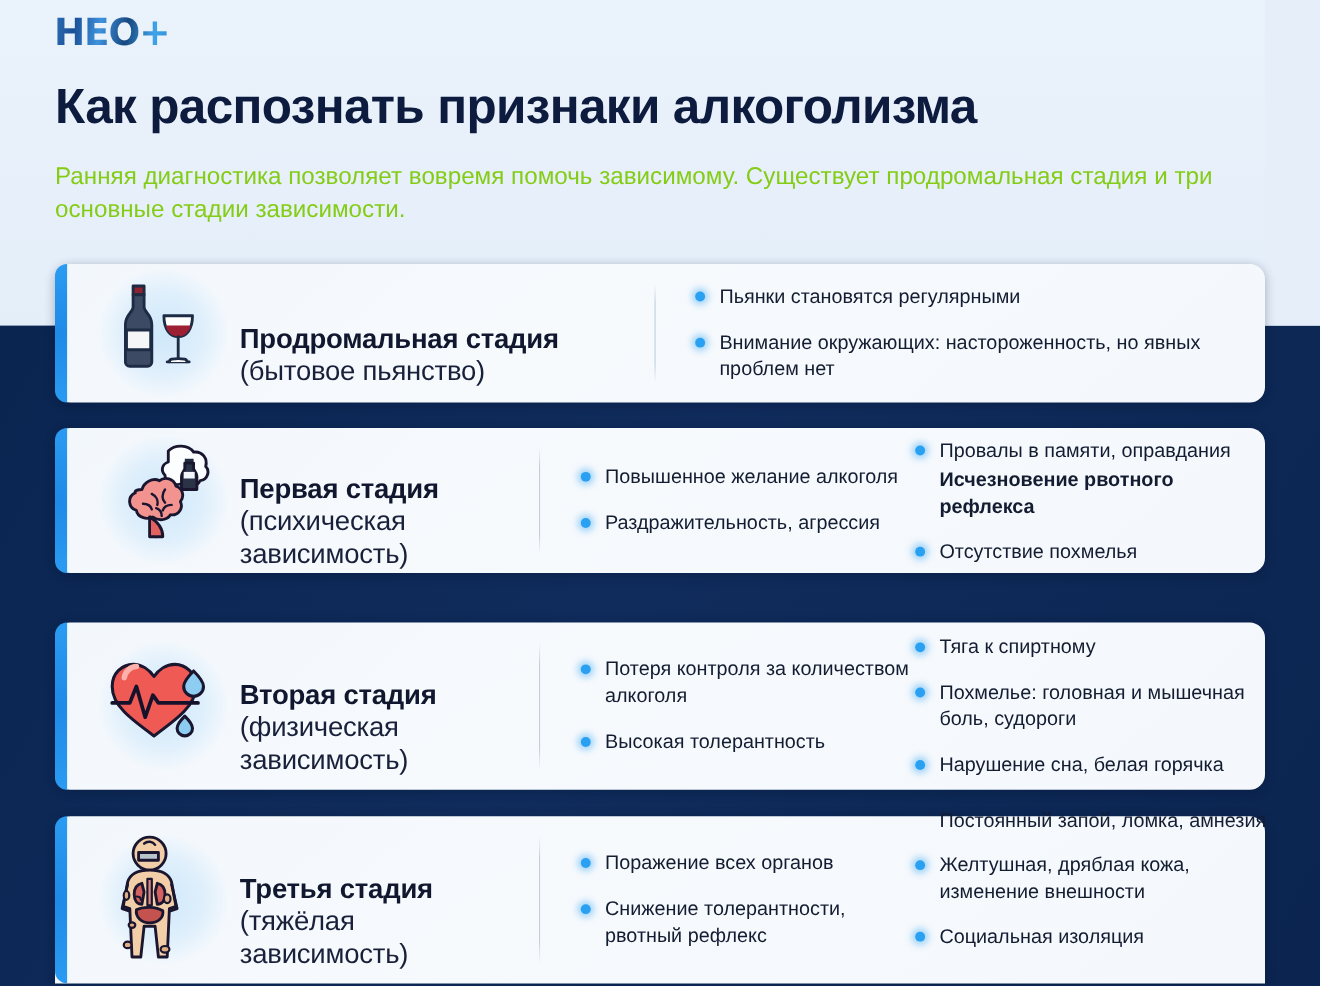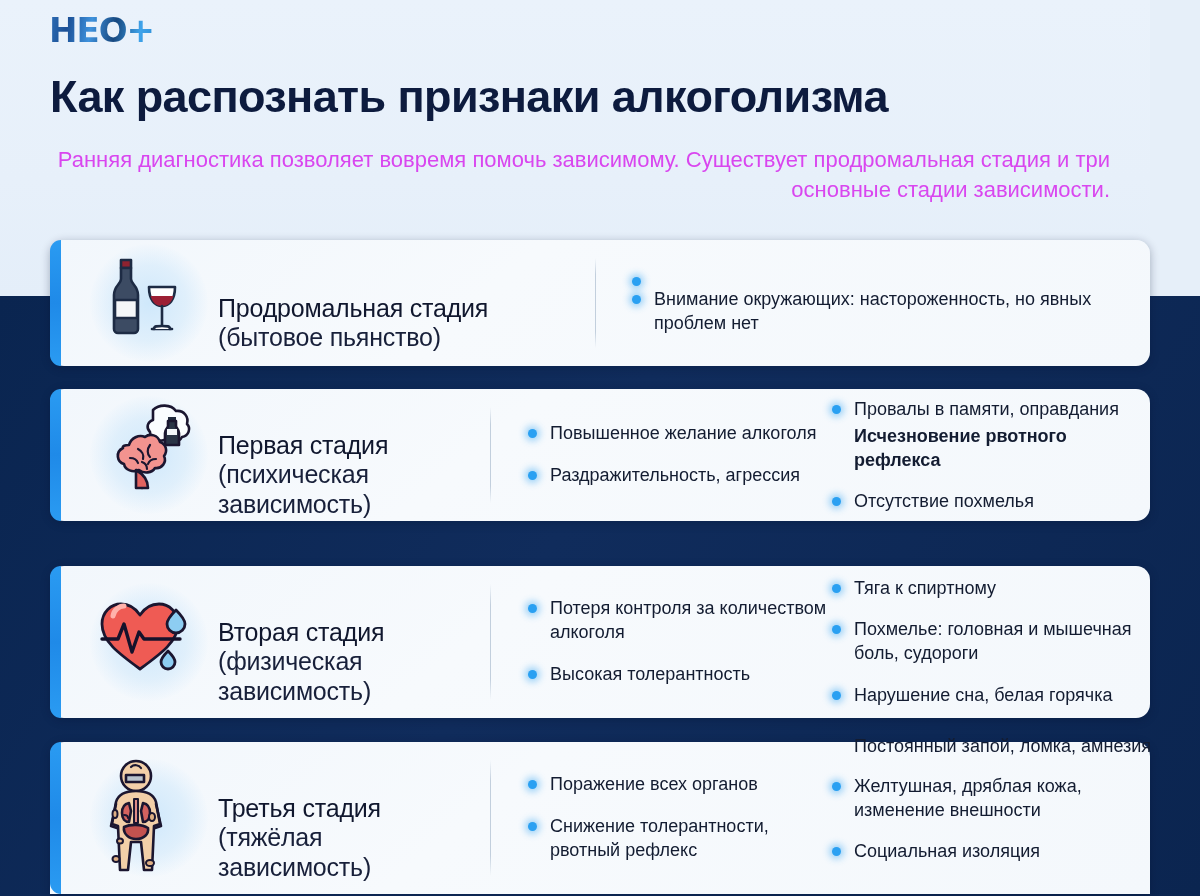--- a/index.html
+++ b/index.html
@@ -41,21 +41,21 @@
 
   #title{
     position:absolute; left:50px; top:73px; width:1120px;
     font-size:45px; font-weight:bold; color:#0d1b3e;
     letter-spacing:-0.6px; line-height:1.05;
     white-space:nowrap;
   }
 
   #subtitle{
     position:absolute; left:50px; top:145px; width:1060px;
-    font-size:22px; color:#d946ef; line-height:1.38;text-align:right;
+    font-size:22px; color:#84cc16; line-height:1.38;
   }
 
   
   .card{
     position:absolute; left:50px; width:1100px;
     background:linear-gradient(140deg,#f2f7fc 0%,#f7fafd 40%,#f4f8fc 100%);
     border-radius:14px;
     z-index:4;
     box-shadow:0 2px 10px rgba(4,18,45,.30);
     overflow:visible;
@@ -81,21 +81,21 @@
     background:radial-gradient(circle,#cfe8fb 0%,rgba(207,232,251,.55) 45%,rgba(222,238,250,0) 72%);
   }
   .icon-glow svg{ position:relative; }
 
   
   .head-cell{
     position:absolute; left:168px; top:0; height:100%; width:255px;
     display:flex; flex-direction:column; justify-content:center;
   }
   .stage-name{
-    font-size:25px; font-weight:normal; color:#10172e; line-height:1.15;
+    font-size:25px; font-weight:bold; color:#10172e; line-height:1.15;
     letter-spacing:-0.2px; white-space:nowrap;margin-top:40px;
   }
   .stage-sub{
     font-size:25px; color:#18203a; line-height:1.2; letter-spacing:-0.2px;
   }
   #card-1 .head-cell{ width:320px; }
   #card-1 .stage-name{ font-size:25px; }
 
   
   .divider{
@@ -173,20 +173,21 @@
     </div>
   </div>
   <div class="head-cell">
     <div class="stage-name nowrap">Продромальная стадия</div>
     <div class="stage-sub nowrap">(бытовое пьянство)</div>
   </div>
   <div class="divider"></div>
   <div class="col col-a">
     <div class="bullet-row">
       <span class="dot"></span>
+      <span>Пьянки становятся регулярными</span>
     </div>
     <div class="bullet-row">
       <span class="dot"></span>
       <span>Внимание окружающих: настороженность, но явных проблем нет</span>
     </div>
   </div>
 </div>
 
 <div class="card" id="card-2">
   <div class="card-stripe"></div>

